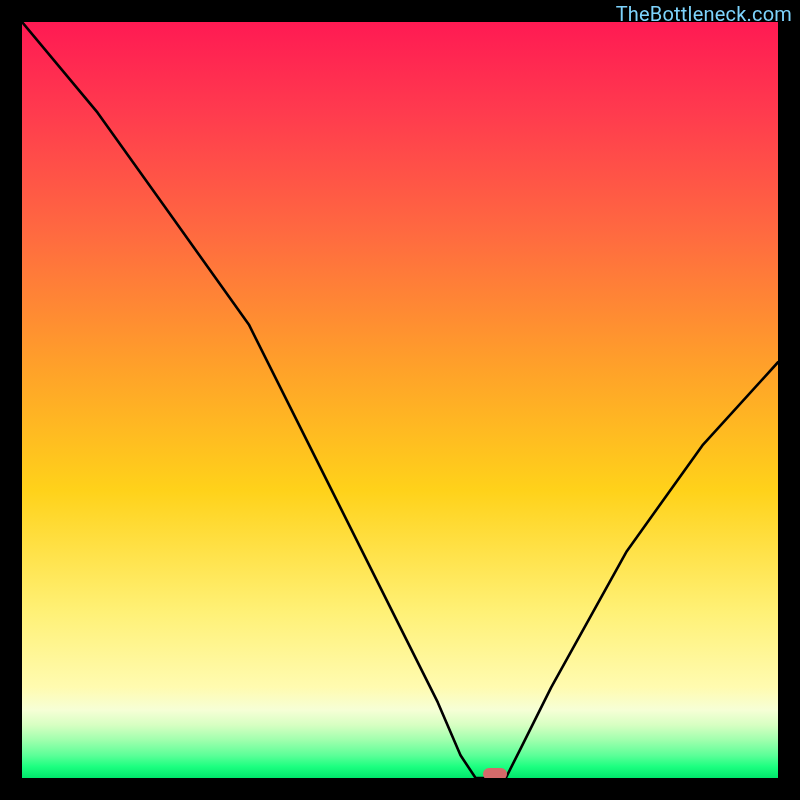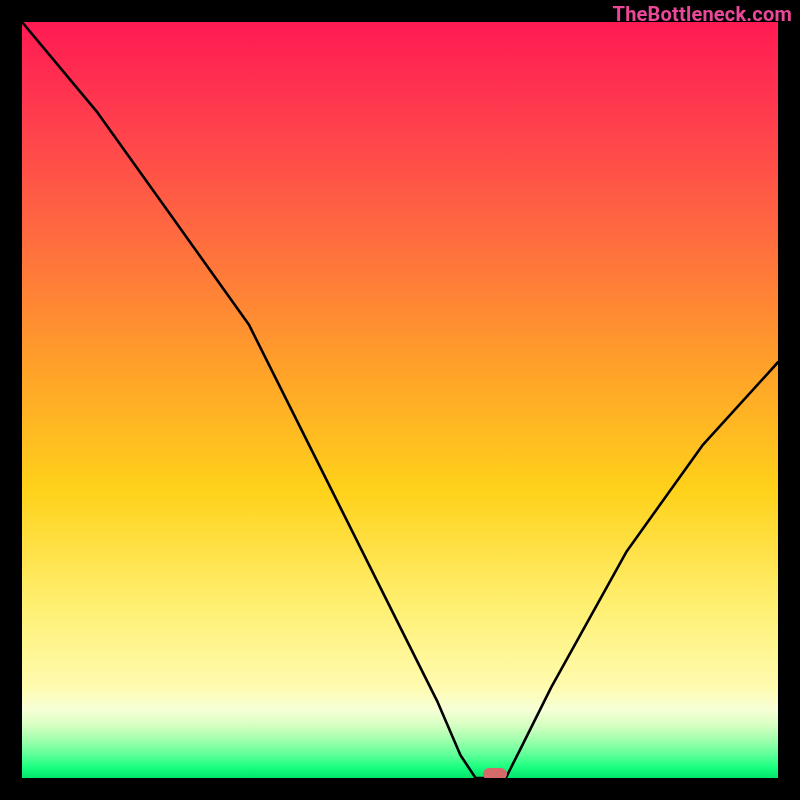--- a/index.html
+++ b/index.html
@@ -51,24 +51,24 @@
     position: absolute;
     width: 24px;
     height: 12px;
     background: #d46a6a;
     border-radius: 6px;
   }
   .watermark {
     position: absolute;
     top: 2px;
     right: 8px;
-    color: #ec4899;
+    color: #7dd3fc;
     font-size: 20px;
     letter-spacing: 0.2px;
-    font-weight: 700;
+    font-weight: 400;
     user-select: none;
   }
 </style>
 </head>
 <body>
 
 <div class="watermark">TheBottleneck.com</div>
 
 <div class="plot-frame">
 

